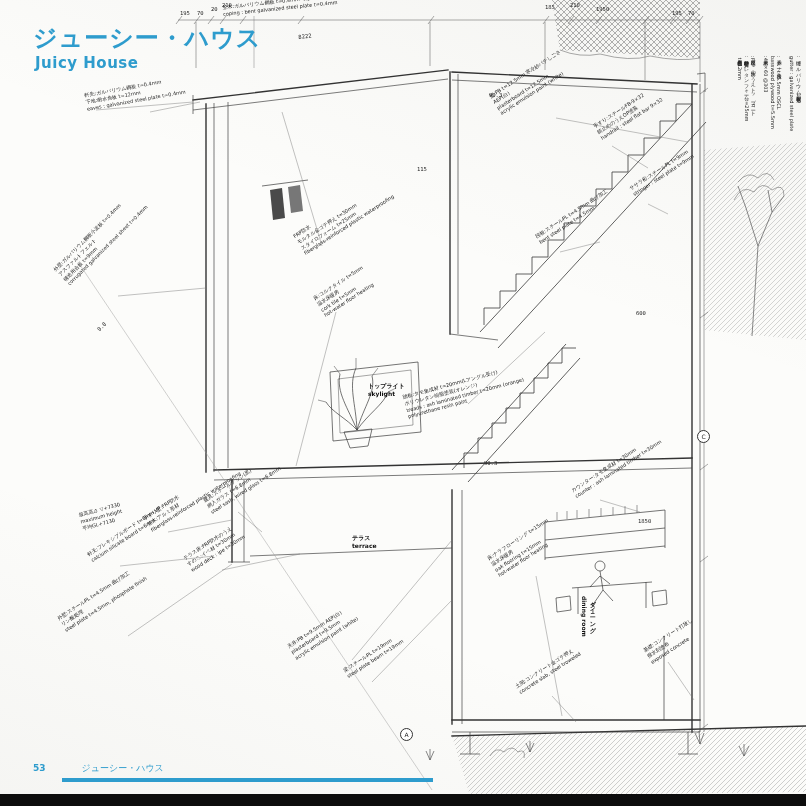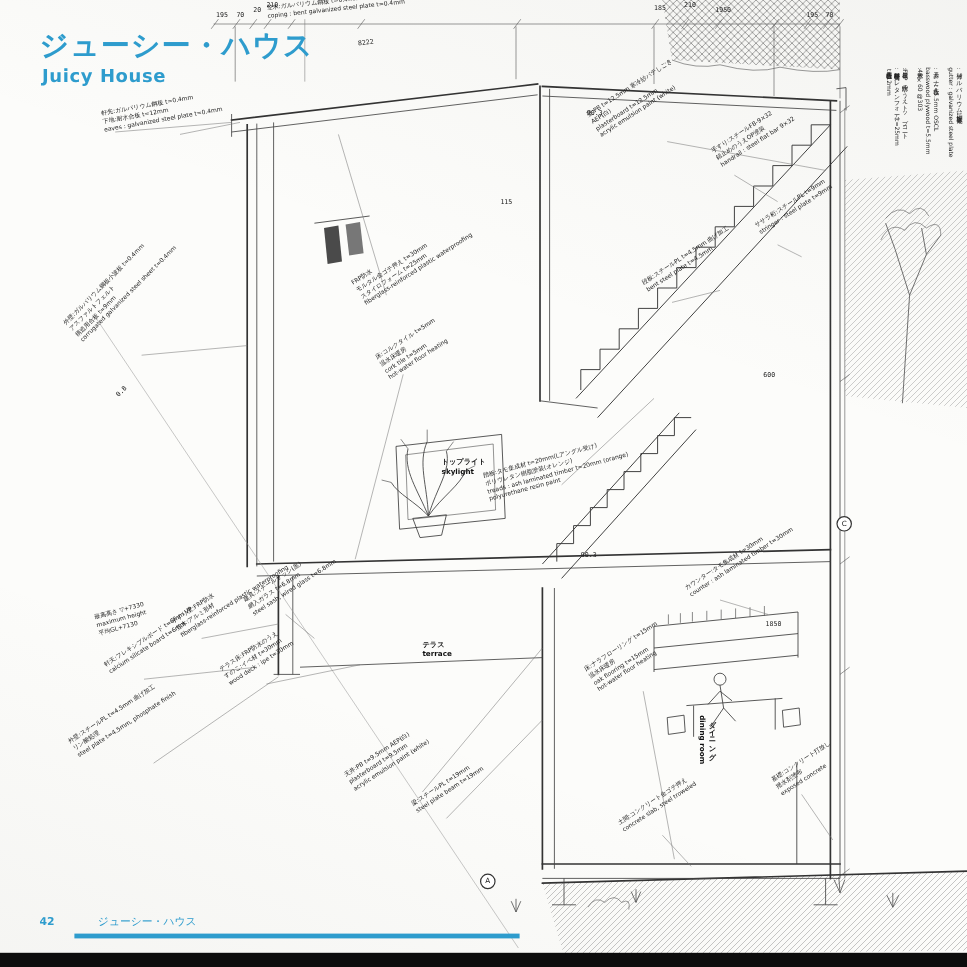--- a/index.html
+++ b/index.html
@@ -255,17 +255,17 @@
   <div class="dim" style="left:417px;top:166px;">115</div>
   <div class="dim" style="left:636px;top:310px;">600</div>
   <div class="dim" style="left:638px;top:518px;">1850</div>
   <div class="dim" style="left:484px;top:460px;">90.3</div>
   <div class="dim" style="left:96px;top:328px;transform:rotate(-45deg)">0.8</div>
 
   <div class="marker" style="left:400px;top:728px;">A</div>
   <div class="marker" style="left:697px;top:430px;">C</div>
 
   <div class="footer">
-    <span class="pn">42</span><span class="fl">ジューシー・ハウス</span>
+    <span class="pn">53</span><span class="fl">ジューシー・ハウス</span>
   </div>
   <div class="footer-bar"></div>
   <div class="scan-strip"></div>
 </div>
 
 </body></html>

